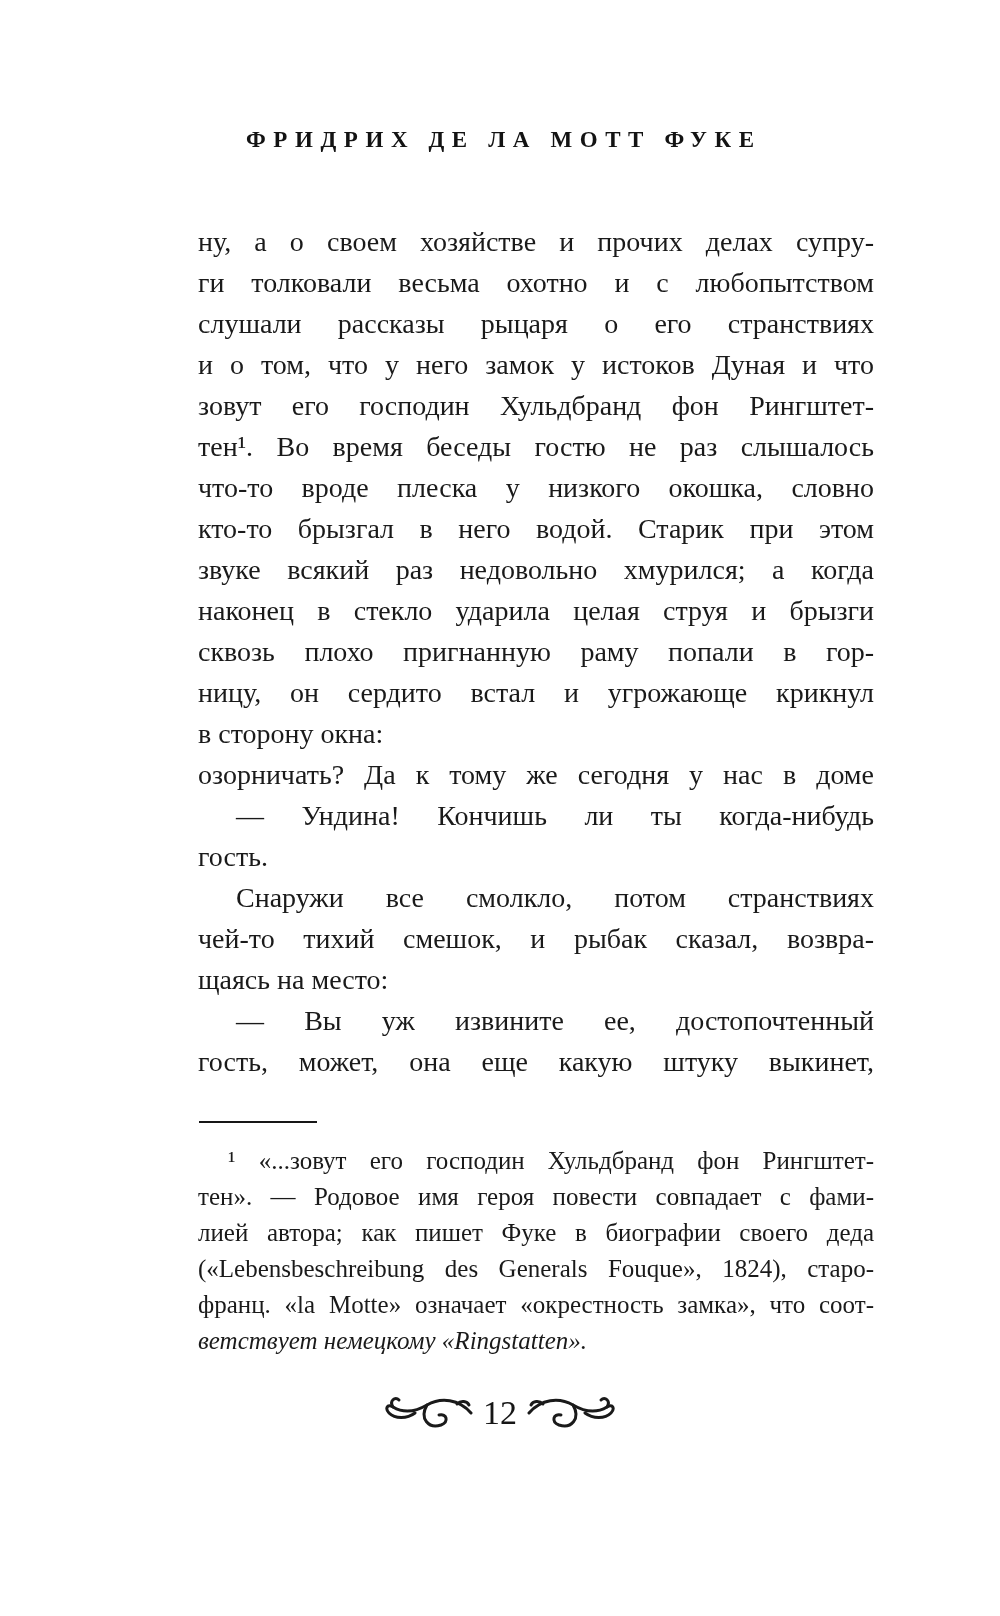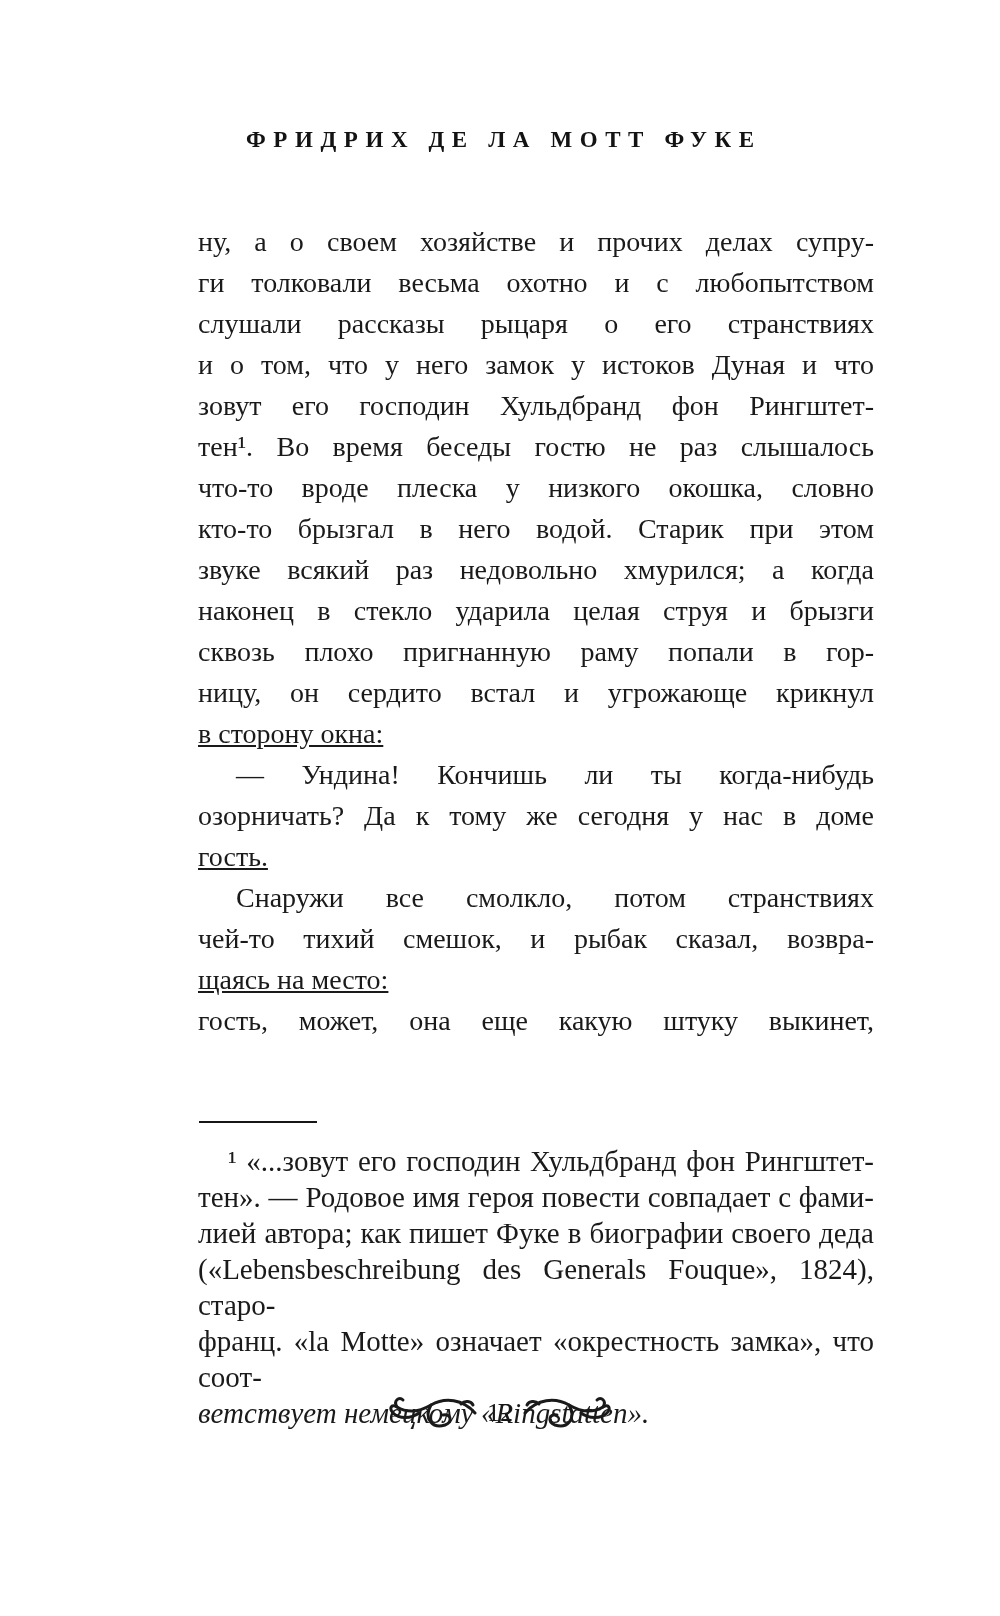--- a/index.html
+++ b/index.html
@@ -29,54 +29,54 @@
   .body-text {
     position: absolute;
     top: 221px;
     left: 180px;
     width: 676px;
     font-size: 28px;
     line-height: 41px;
     color: #1a1a1a;
   }
   .line { text-align: justify; text-align-last: justify; }
-  .line.end { text-align-last: left; text-decoration: underline; }
+  .line.end { text-align-last: left; }
   .line.indent { text-indent: 38px; }
   .footnote-rule {
     position: absolute;
     top: 1121px;
     left: 181px;
     width: 118px;
     height: 2px;
     background: #161616;
   }
   .footnote {
     position: absolute;
     top: 1143px;
     left: 180px;
     width: 676px;
-    font-size: 29px;
+    font-size: 25px;
     line-height: 36px;
     color: #1a1a1a;
   }
   .fline { text-align: justify; text-align-last: justify; }
   .fline.end { text-align-last: left; font-style: italic; }
   .fline.indent { text-indent: 30px; }
   .page-footer {
     position: absolute;
     top: 1392px;
     left: 0;
     width: 100%;
     display: flex;
     align-items: center;
     justify-content: center;
     gap: 8px;
   }
   .page-number {
-    font-size: 26px;
+    font-size: 34px;
     color: #161616;
     padding: 0 2px;
   }
   .flourish { display: inline-block; line-height: 0; }
   .flourish svg { display: block; }
   .flourish.right { transform: scaleX(-1); }
 </style>
 </head>
 <body>
 
@@ -91,26 +91,27 @@
     <div class="line">и о том, что у него замок у истоков Дуная и что</div>
     <div class="line">зовут его господин Хульдбранд фон Рингштет-</div>
     <div class="line">тен¹. Во время беседы гостю не раз слышалось</div>
     <div class="line">что-то вроде плеска у низкого окошка, словно</div>
     <div class="line">кто-то брызгал в него водой. Старик при этом</div>
     <div class="line">звуке всякий раз недовольно хмурился; а когда</div>
     <div class="line">наконец в стекло ударила целая струя и брызги</div>
     <div class="line">сквозь плохо пригнанную раму попали в гор-</div>
     <div class="line">ницу, он сердито встал и угрожающе крикнул</div>
     <div class="line end">в сторону окна:</div>
+    <div class="line">озорничать? Да к тому же сегодня у нас в доме</div>
     <div class="line indent">— Ундина! Кончишь ли ты когда-нибудь</div>
-    <div class="line">озорничать? Да к тому же сегодня у нас в доме</div>
     <div class="line end">гость.</div>
     <div class="line indent">Снаружи все смолкло, потом странствиях</div>
     <div class="line">чей-то тихий смешок, и рыбак сказал, возвра-</div>
     <div class="line end">щаясь на место:</div>
+    <div class="line indent">— Вы уж извините ее, достопочтенный</div>
     <div class="line">гость, может, она еще какую штуку выкинет,</div>
   </div>
 
   <div class="footnote-rule"></div>
 
   <div class="footnote">
     <div class="fline indent">¹ «...зовут его господин Хульдбранд фон Рингштет-</div>
     <div class="fline">тен». — Родовое имя героя повести совпадает с фами-</div>
     <div class="fline">лией автора; как пишет Фуке в биографии своего деда</div>
     <div class="fline">(«Lebensbeschreibung des Generals Fouque», 1824), старо-</div>

